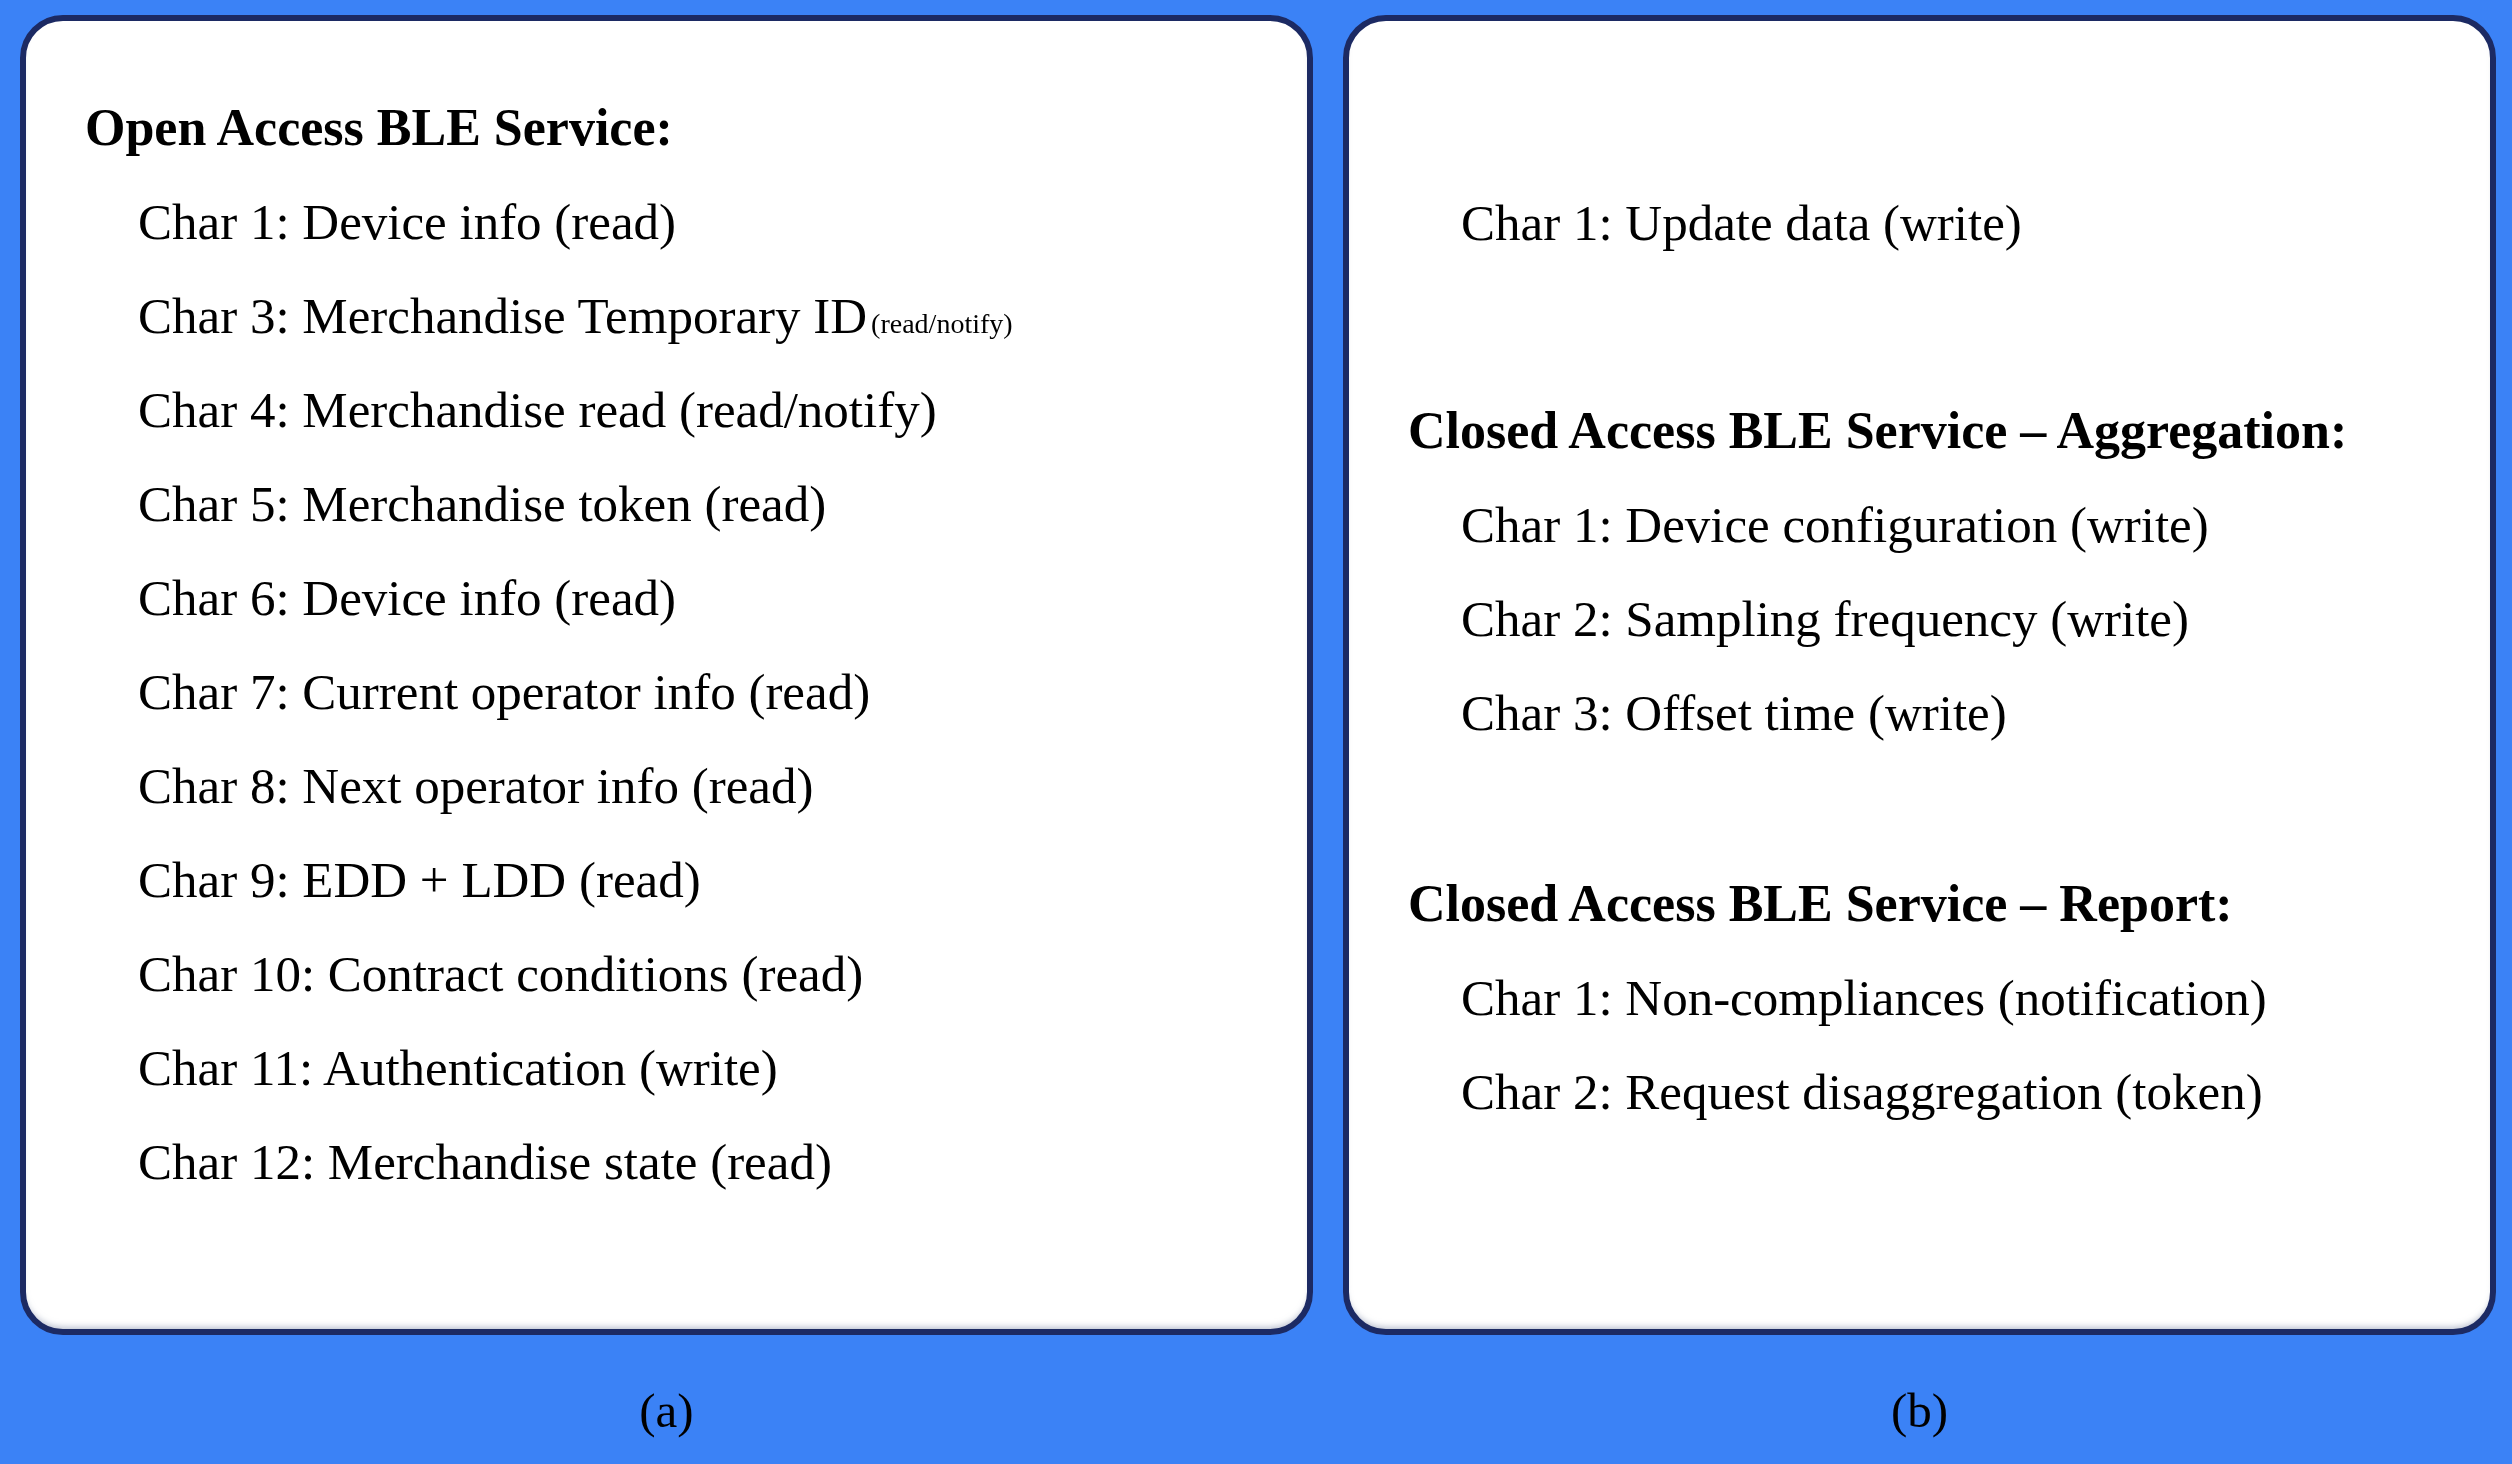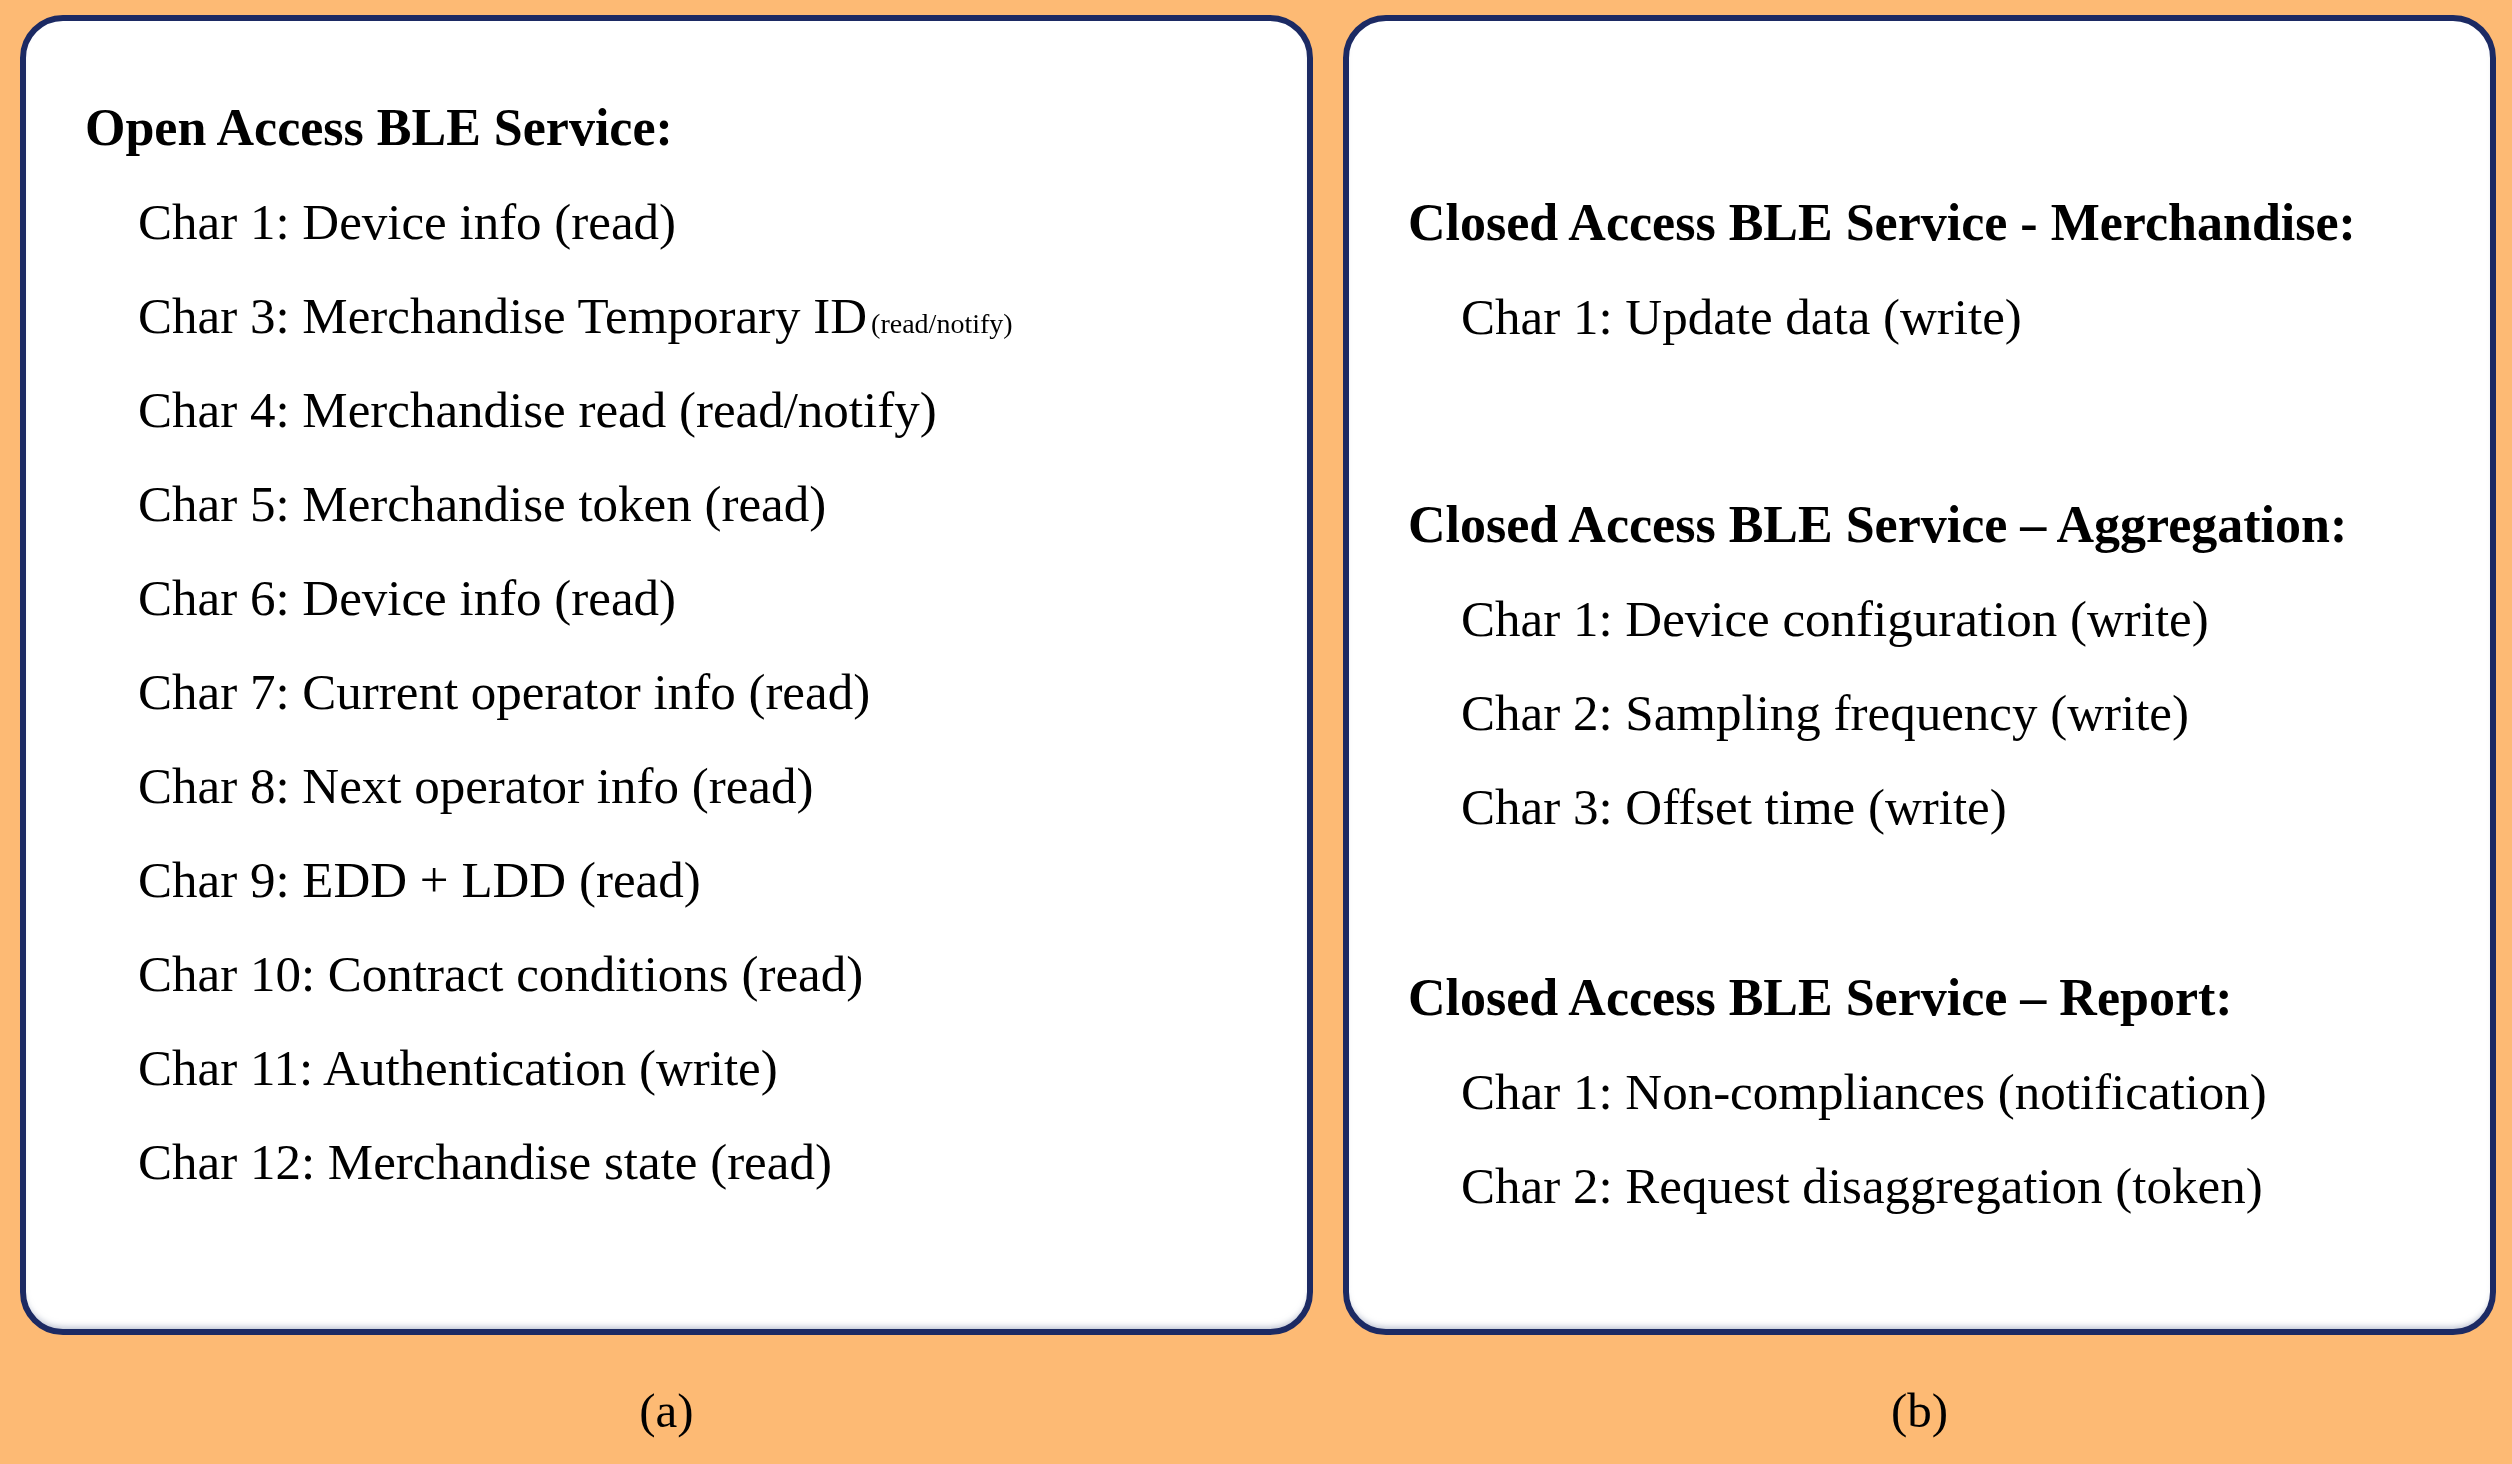--- a/index.html
+++ b/index.html
@@ -11,21 +11,21 @@
     width: 2512px;
     height: 1465px;
     overflow: hidden;
     font-family: "Liberation Serif", "DejaVu Serif", serif;
     color: #000000;
   }
   .figure {
     position: relative;
     width: 2512px;
     height: 1465px;
-    background: #fdba74;
+    background: #3b82f6;
   }
   .panel {
     position: absolute;
     top: 14.7px;
     height: 1320px;
     box-sizing: border-box;
     border: 6.7px solid #1c2a63;
     border-radius: 43px;
     background: #ffffff;
     box-shadow: inset 0 -6px 6.7px -4px rgba(130,140,170,0.55);
@@ -85,21 +85,20 @@
     <div class="row item"><span>Char 6: Device info (read)</span><span class="suffix"></span></div>
     <div class="row item"><span>Char 7: Current operator info (read)</span><span class="suffix"></span></div>
     <div class="row item"><span>Char 8: Next operator info (read)</span><span class="suffix"></span></div>
     <div class="row item"><span>Char 9: EDD + LDD (read)</span><span class="suffix"></span></div>
     <div class="row item"><span>Char 10: Contract conditions (read)</span><span class="suffix"></span></div>
     <div class="row item"><span>Char 11: Authentication (write)</span><span class="suffix"></span></div>
     <div class="row item"><span>Char 12: Merchandise state (read)</span><span class="suffix"></span></div>
   </div>
 
   <div class="panel panel-b">
-    <div class="row title">Closed Access BLE Service - Merchandise:</div>
     <div class="row item"><span>Char 1: Update data (write)</span></div>
 
     <div class="spacer-a"></div>
 
     <div class="row title">Closed Access BLE Service – Aggregation:</div>
     <div class="row item"><span>Char 1: Device configuration (write)</span></div>
     <div class="row item"><span>Char 2: Sampling frequency (write)</span></div>
     <div class="row item"><span>Char 3: Offset time (write)</span></div>
 
     <div class="spacer-b"></div>

